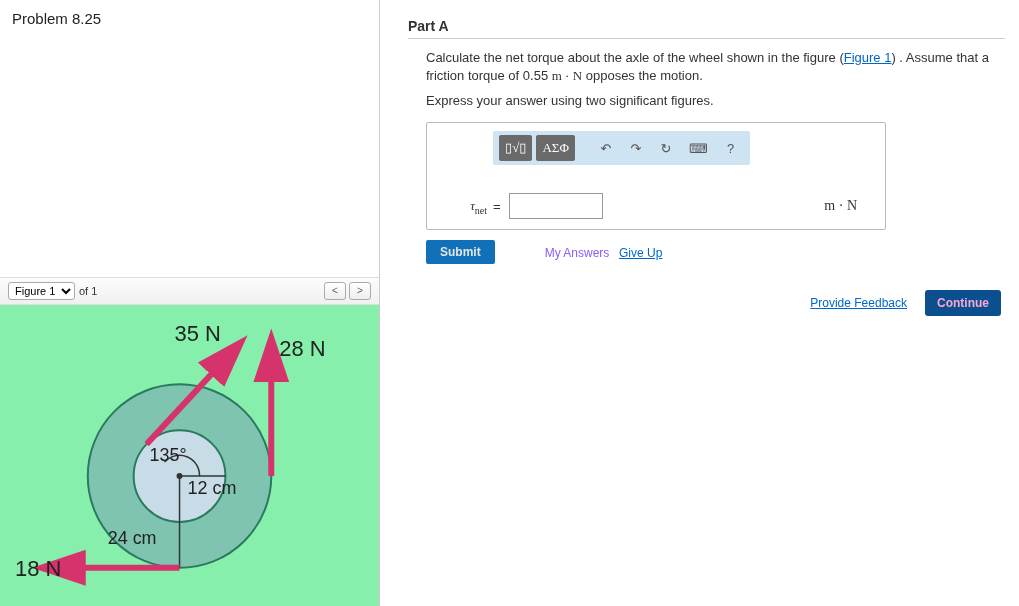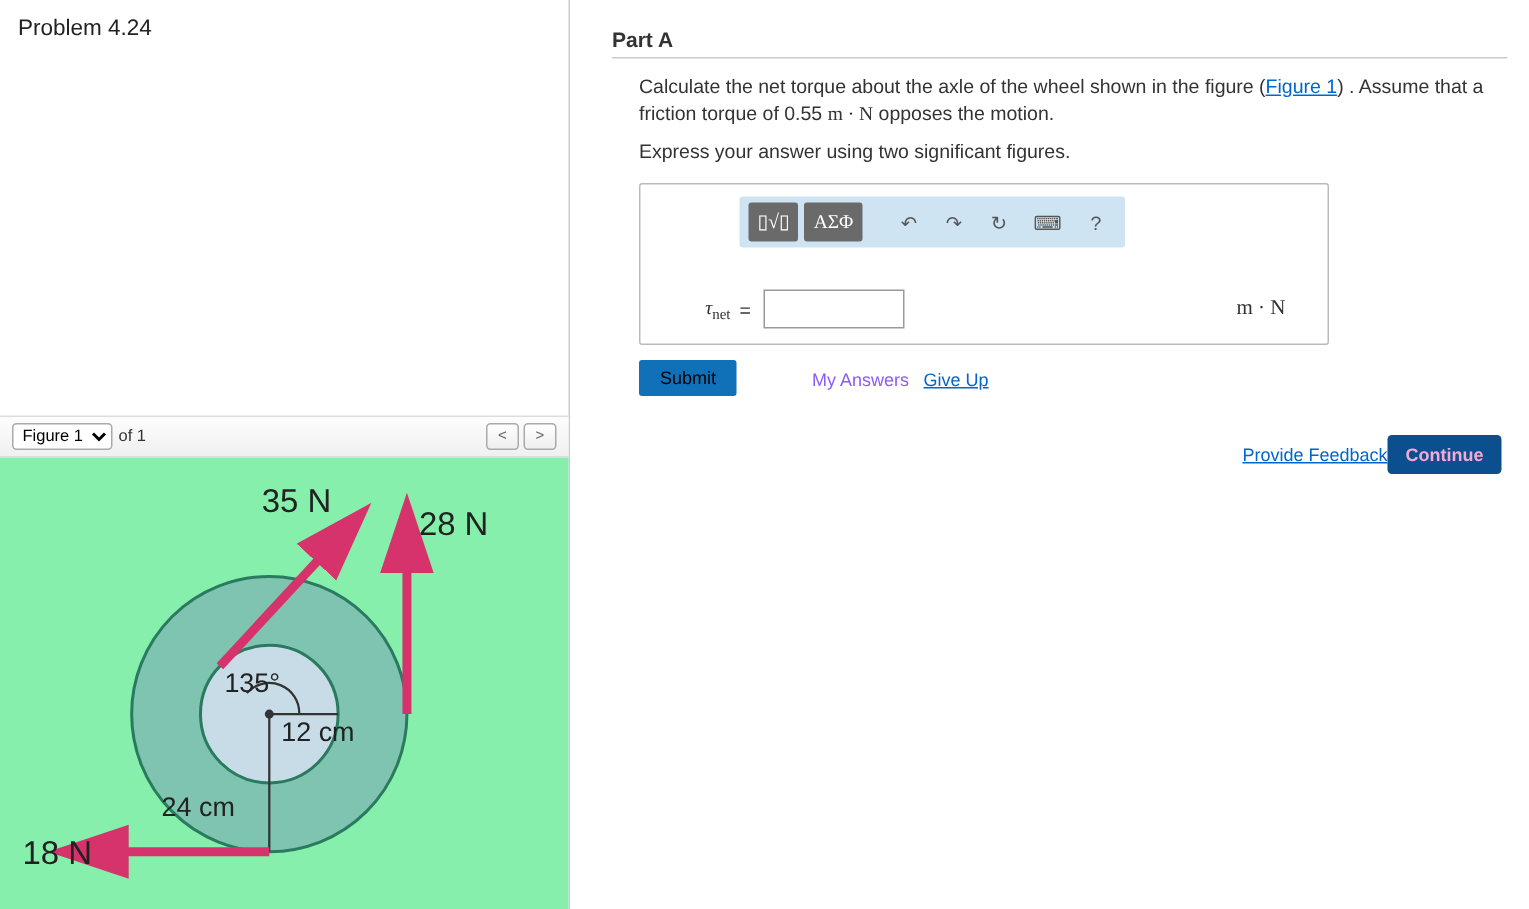--- a/index.html
+++ b/index.html
@@ -26,34 +26,34 @@
   .tool-dark { background: #6a6a6a; color: #fff; padding: 0 6px; font-family: 'Times New Roman', serif; }
   .tool-sep { width: 10px; }
   .tool-plain { color: #555; padding: 0 6px; }
   .input-row { display: flex; align-items: center; margin-top: 28px; }
   .var-label { font-family: 'Times New Roman', serif; font-style: italic; font-size: 13px; width: 50px; text-align: right; margin-right: 6px; }
   .var-label sub { font-size: 10px; font-style: normal; }
   .eq { margin-right: 8px; }
   .answer-input { width: 94px; height: 26px; border: 1px solid #999; padding: 2px 4px; }
   .unit { margin-left: auto; margin-right: 18px; font-family: 'Times New Roman', serif; font-size: 14px; }
   .submit-row { display: flex; align-items: center; margin: 10px 0 0 18px; gap: 50px; }
-  .submit-btn { background: #1071b8; color: #000000; border: none; padding: 5px 14px; font-size: 12px; font-weight: normal; border-radius: 2px; cursor: pointer; }
+  .submit-btn { background: #1071b8; color: #e5e5e5; border: none; padding: 5px 14px; font-size: 12px; font-weight: bold; border-radius: 2px; cursor: pointer; }
   .my-answers { font-size: 12px; color: #8b5cf6; }
   .giveup { color: #0066cc; text-decoration: underline; cursor: pointer; margin-left: 6px; font-size: 12px; }
-  .footer-row { display: flex; justify-content: flex-end; align-items: center; margin-top: 26px; padding-right: 4px; }
+  .footer-row { display: flex; justify-content: flex-end; align-items: center; margin-top: 26px; gap: 18px; padding-right: 4px; }
   .feedback-link { color: #0066cc; text-decoration: underline; cursor: pointer; font-size: 12px; }
   .continue-btn { background: #0b4f8f; color: #f9a8d4; border: none; padding: 6px 12px; font-size: 12px; font-weight: bold; border-radius: 3px; cursor: pointer; }
 </style>
 </head>
 <body>
 
 <div class="container">
 
   <div class="left-panel">
-    <div class="problem-title">Problem 4.24</div>
+    <div class="problem-title">Problem 8.25</div>
 
     <div class="figure-toolbar">
       <select class="figure-select">
         <option>Figure 1</option>
       </select>
       <span class="of-label">of 1</span>
       <span class="spacer"></span>
       <div class="nav-btn">&lt;</div>
       <div class="nav-btn">&gt;</div>
     </div>

